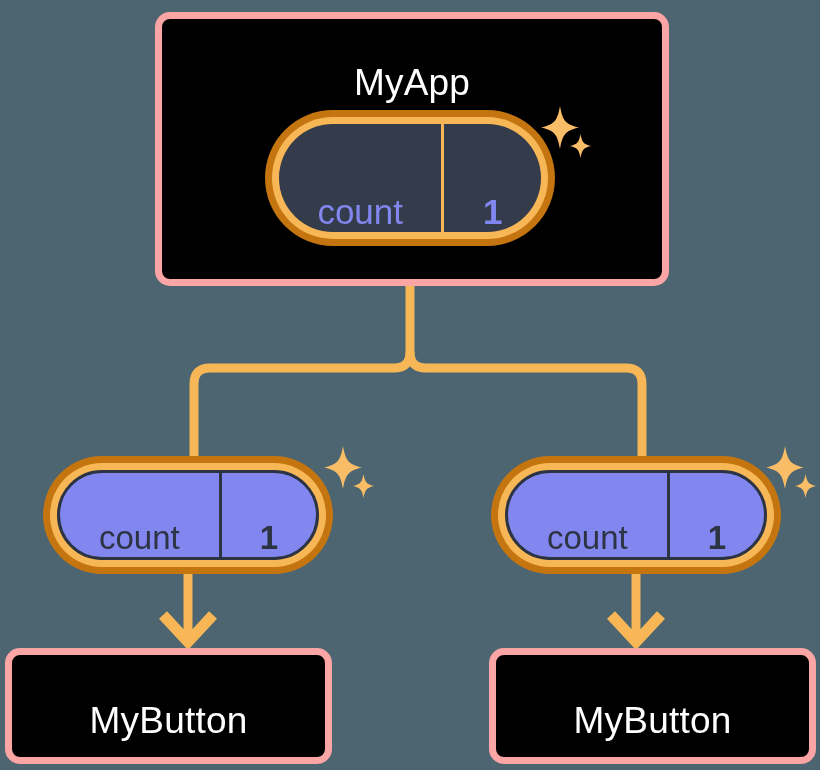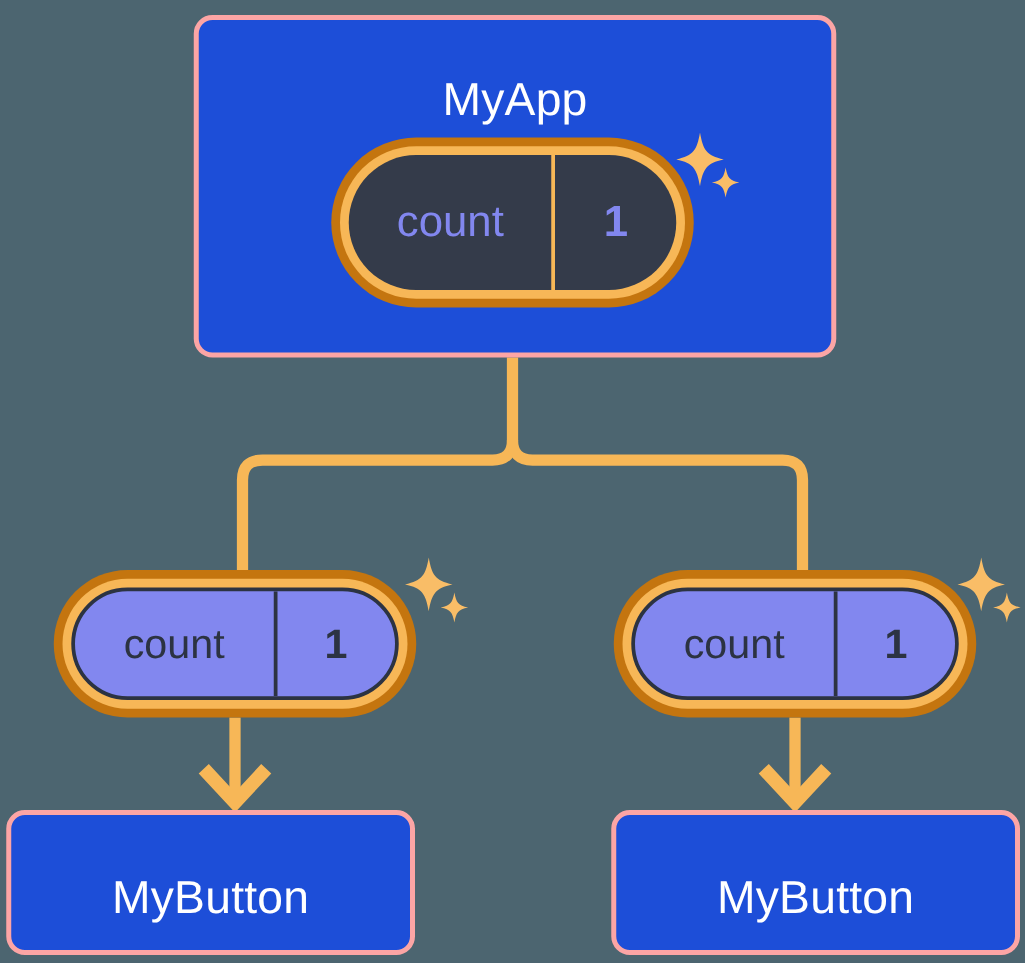--- a/index.html
+++ b/index.html
@@ -20,22 +20,22 @@
   #wires {
     position: absolute;
     left: 0; top: 0;
     width: 820px; height: 770px;
     pointer-events: none;
   }
 
   
   .card {
     position: absolute;
-    background: #1d4ed8;
-    border: 4px solid #fca5a5;
+    background: #000000;
+    border: 7px solid #fca5a5;
     border-radius: 15px;
     box-sizing: border-box;
     text-decoration: underline;
   }
   .card-title {
     position: absolute;
     left: 0; right: 0;
     text-align: center;
     color: #ffffff;
     font-weight: 400;
@@ -83,21 +83,21 @@
   .pill-inner {
     flex: 1 1 auto;
     border-radius: 999px;
     display: flex;
     align-items: stretch;
     overflow: hidden;
     box-sizing: border-box;
   }
   .pill-key, .pill-val {
     display: flex;
-    align-items: center;
+    align-items: flex-end;
     justify-content: center;
     box-sizing: border-box;
   }
   .pill-key { flex: 0 0 62%; }
   .pill-val { flex: 1 1 auto; }
 
   
   #pill-myapp {
     left: 265px; top: 110px;
     width: 290px; height: 136px;

